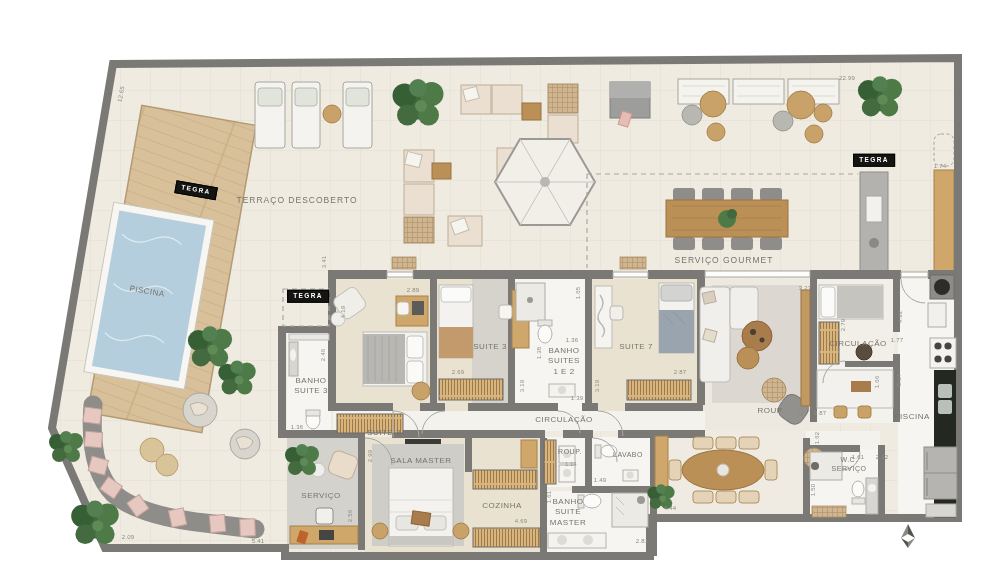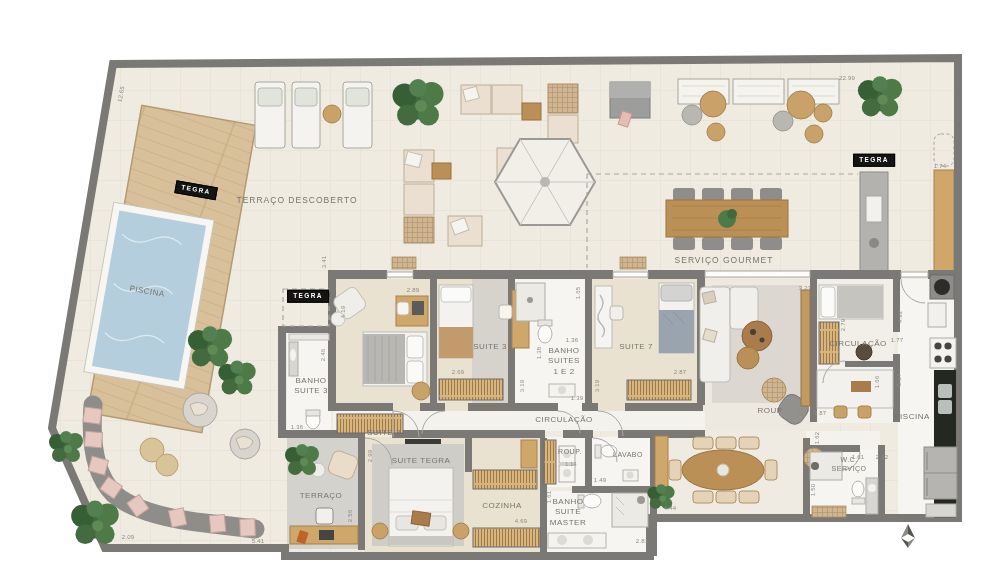--- a/index.html
+++ b/index.html
@@ -448,22 +448,22 @@
   <div class="lbl" style="left:384px;top:433px">SUITE 3</div>
   <div class="lbl" style="left:490px;top:347px">SUITE 3</div>
   <div class="lbl" style="left:564px;top:362px">BANHO
 SUITES
 1 E 2</div>
   <div class="lbl" style="left:636px;top:347px">SUITE 7</div>
   <div class="lbl" style="left:564px;top:420px">CIRCULAÇÃO</div>
   <div class="lbl" style="left:770px;top:411px">ROUP</div>
   <div class="lbl" style="left:858px;top:344px">CIRCULAÇÃO</div>
   <div class="lbl" style="left:912px;top:417px">PISCINA</div>
-  <div class="lbl" style="left:321px;top:496px">TERRAÇO</div>
-  <div class="lbl" style="left:421px;top:461px">SUITE TEGRA</div>
+  <div class="lbl" style="left:321px;top:496px">SERVIÇO</div>
+  <div class="lbl" style="left:421px;top:461px">SALA MASTER</div>
   <div class="lbl" style="left:502px;top:506px">COZINHA</div>
   <div class="lbl" style="left:568px;top:513px">BANHO
 SUITE
 MASTER</div>
   <div class="lbl" style="left:570px;top:452px;font-size:7px">ROUP.</div>
   <div class="lbl" style="left:628px;top:455px;font-size:7px">LAVABO</div>
   <div class="lbl" style="left:849px;top:464px;font-size:7px">W.C.
 SERVIÇO</div>
 
   <div class="logo r" style="left:196px;top:190px">TEGRA</div>

